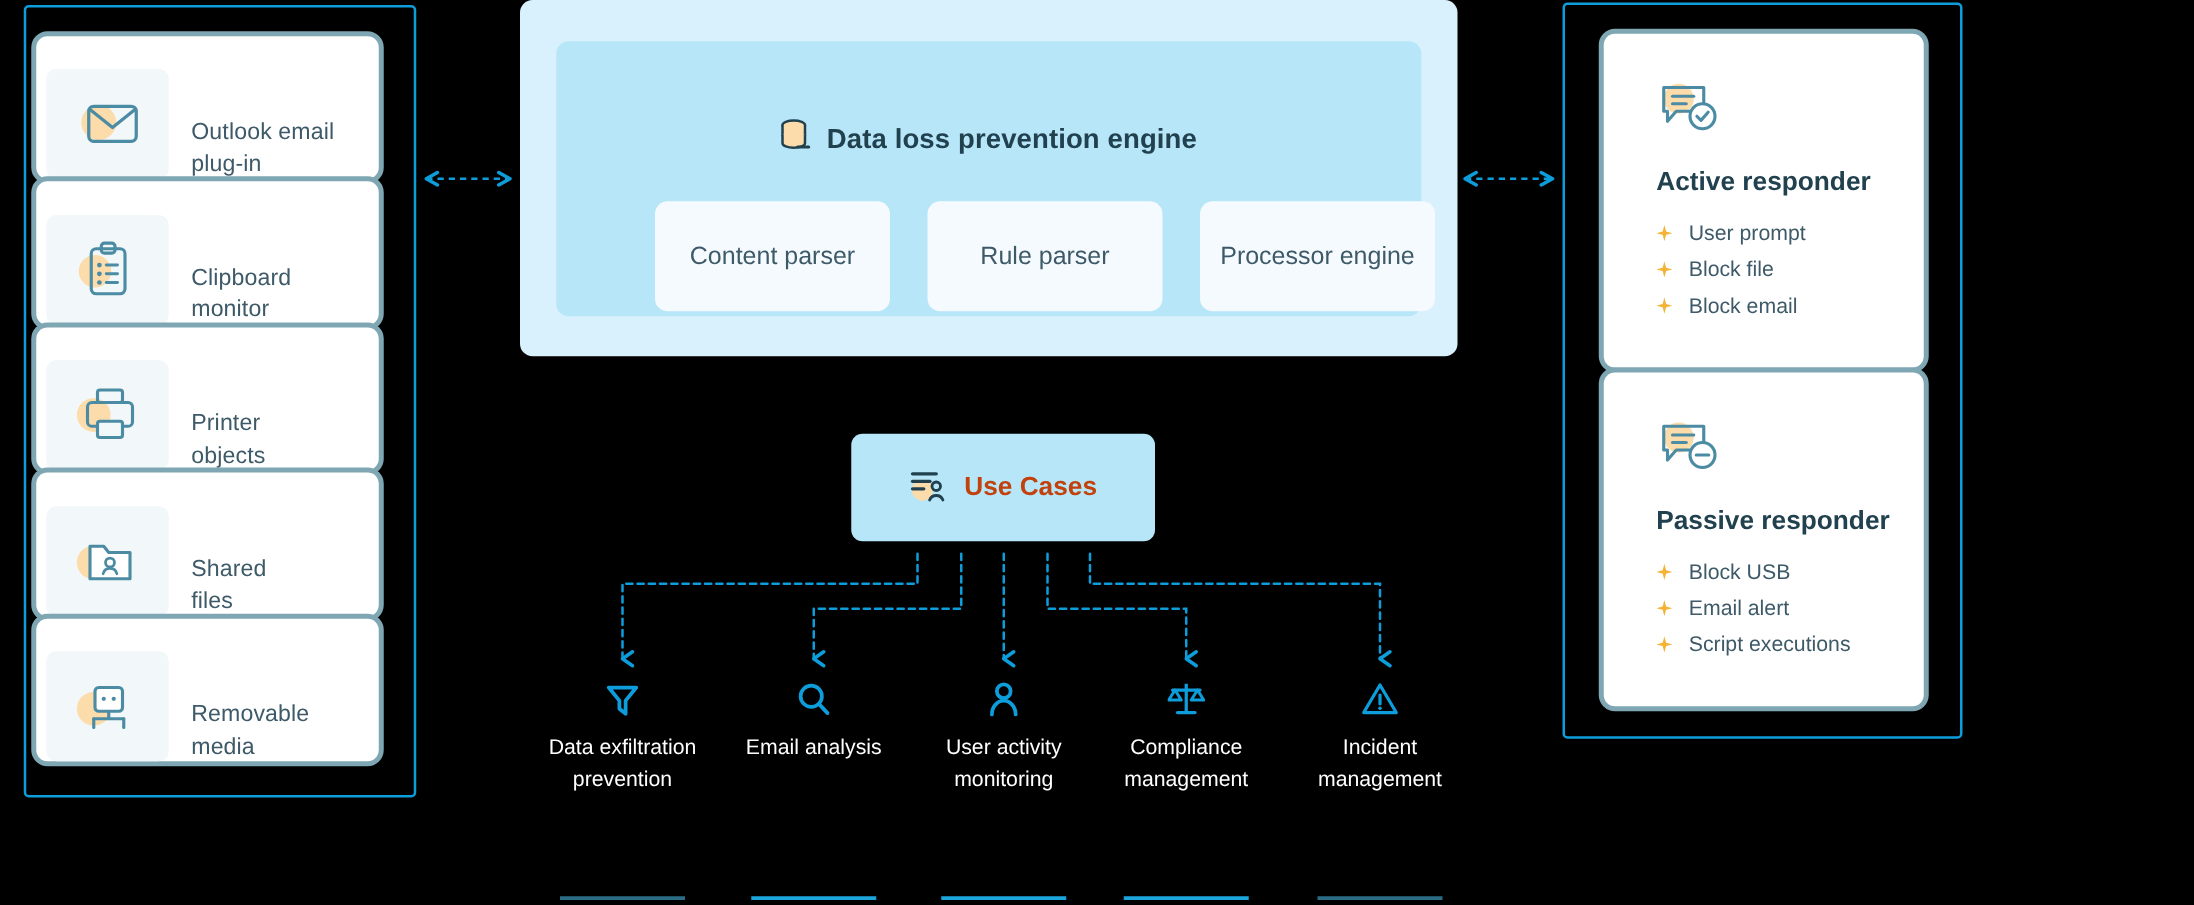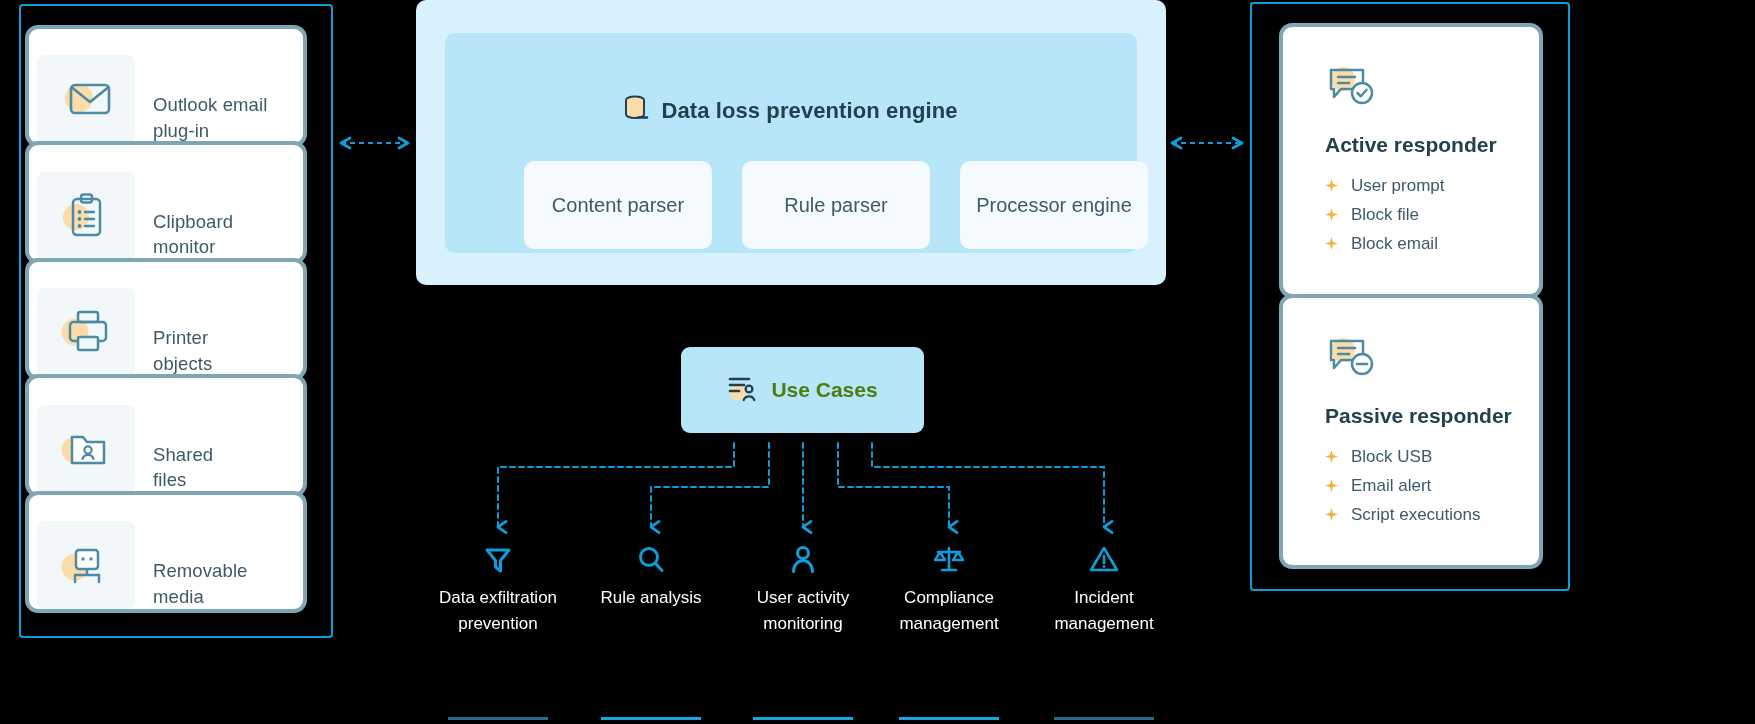--- a/index.html
+++ b/index.html
@@ -60,21 +60,21 @@
     display:flex;align-items:center;justify-content:center;
     font-size:20px;color:#3e5a68;
   }
 
   
   #use-cases-box{
     position:absolute;left:681px;top:347px;width:243px;height:86px;
     background:#b6e6f8;border-radius:9px;
     display:flex;align-items:center;justify-content:center;gap:14px;
   }
-  #use-cases-label{font-size:21px;font-weight:bold;color:#4d7c0f;}
+  #use-cases-label{font-size:21px;font-weight:bold;color:#c2410c;}
 
   
   .uc-item{
     position:absolute;width:160px;text-align:center;top:540px;
   }
   .uc-icon{height:34px;display:flex;align-items:flex-end;justify-content:center;}
   .uc-text{
     margin-top:11px;font-size:17px;line-height:1.5;color:#ffffff;
   }
   .uc-bar{
@@ -256,21 +256,21 @@
     <div class="uc-bar"></div>
   </div>
 
   <div class="uc-item" style="left:571px">
     <div class="uc-icon">
       <svg width="30" height="30" viewBox="0 0 30 30">
         <circle cx="13" cy="13" r="8.5" fill="none" stroke="#0d9ddb" stroke-width="3"></circle>
         <line x1="19.3" y1="19.3" x2="26" y2="26.5" stroke="#0d9ddb" stroke-width="3" stroke-linecap="round"></line>
       </svg>
     </div>
-    <div class="uc-text">Rule analysis</div>
+    <div class="uc-text">Email analysis</div>
     <div class="uc-bar accent"></div>
   </div>
 
   <div class="uc-item" style="left:723px">
     <div class="uc-icon">
       <svg width="30" height="30" viewBox="0 0 30 30">
         <circle cx="15" cy="9" r="5.5" fill="none" stroke="#0d9ddb" stroke-width="3"></circle>
         <path d="M5.5,27.5 a9.5,11 0 0 1 19,0" fill="none" stroke="#0d9ddb" stroke-width="3" stroke-linecap="round"></path>
       </svg>
     </div>

